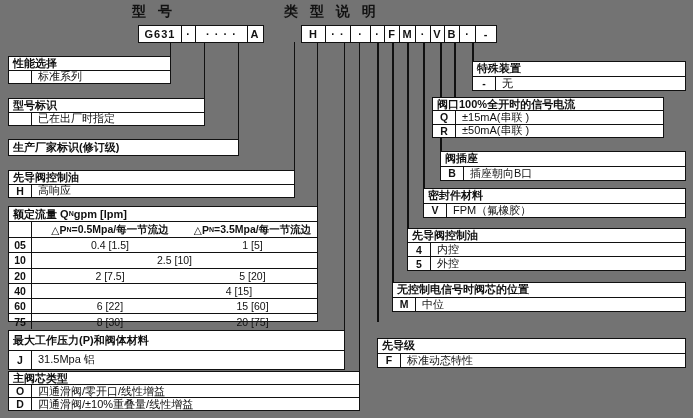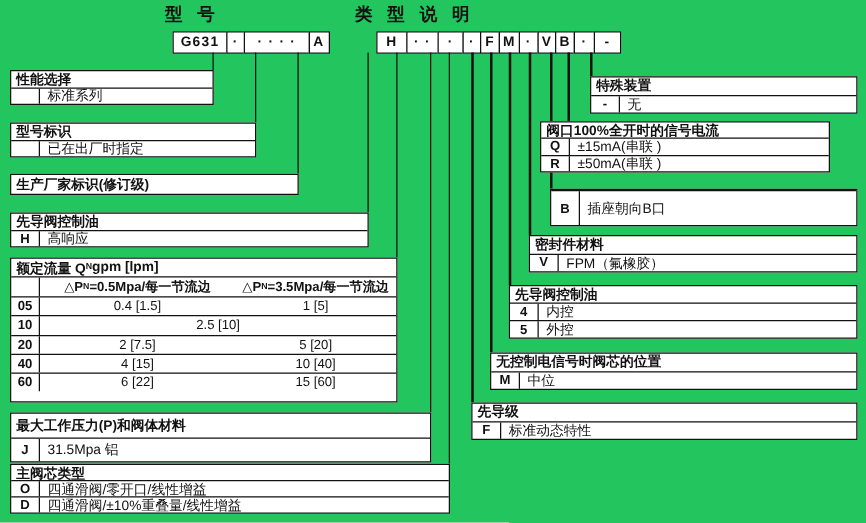--- a/index.html
+++ b/index.html
@@ -1,17 +1,17 @@
 <!DOCTYPE html>
 <html><head>
 <meta charset="utf-8">
 <style>
   html,body{margin:0;padding:0;background:#e8e8e8;}
   #stage{
-    position:relative;width:693px;height:418px;background:#22c55e;
+    position:relative;width:693px;height:418px;background:#737373;
     font-family:"Liberation Sans","DejaVu Sans",sans-serif;
     color:#111;overflow:hidden;
   }
   .title{
     position:absolute;font-size:14px;font-weight:bold;letter-spacing:4px;white-space:nowrap;
   }
   .cells{position:absolute;display:flex;height:18px;padding-left:18px;}
   .cell{
     box-sizing:border-box;border:1.5px solid #111;margin-left:-1.5px;
     display:flex;align-items:center;justify-content:center;
@@ -143,27 +143,31 @@
       <span class="fcol fb">2.5 [10]</span>
     </div>
     <div class="row frow">
       <span class="code">20</span>
       <span class="fcol fa">2 [7.5]</span>
       <span class="fcol fb">5 [20]</span>
     </div>
     <div class="row frow">
       <span class="code">40</span>
       <span class="fcol fa">4 [15]</span>
-      <span class="fcol fb">10 [40]</span>
     </div>
     <div class="row frow">
       <span class="code">60</span>
       <span class="fcol fa">6 [22]</span>
       <span class="fcol fb">15 [60]</span>
     </div>
+    <div class="row frow">
+      <span class="code">75</span>
+      <span class="fcol fa">8 [30]</span>
+      <span class="fcol fb">20 [75]</span>
+    </div>
   </div>
 
   <div class="box" style="left:8px;top:330px;width:337px;height:40px">
     <div class="hd">最大工作压力(P)和阀体材料</div>
     <div class="row">
       <span class="code">J</span>
       <span class="lbl">31.5Mpa 铝</span>
     </div>
   </div>
 
@@ -193,20 +197,21 @@
       <span class="code">Q</span>
       <span class="lbl">±15mA(串联 )</span>
     </div>
     <div class="row">
       <span class="code">R</span>
       <span class="lbl">±50mA(串联 )</span>
     </div>
   </div>
 
   <div class="box" style="left:440px;top:151px;width:246px;height:30px">
+    <div class="hd">阀插座</div>
     <div class="row">
       <span class="code">B</span>
       <span class="lbl">插座朝向B口</span>
     </div>
   </div>
 
   <div class="box" style="left:423px;top:188px;width:263px;height:30px">
     <div class="hd">密封件材料</div>
     <div class="row">
       <span class="code">V</span>
@@ -227,21 +232,21 @@
   </div>
 
   <div class="box" style="left:392px;top:282px;width:294px;height:30px">
     <div class="hd">无控制电信号时阀芯的位置</div>
     <div class="row">
       <span class="code">M</span>
       <span class="lbl">中位</span>
     </div>
   </div>
 
-  <div class="box" style="left:377px;top:322px;width:309px;height:30px">
+  <div class="box" style="left:377px;top:338px;width:309px;height:30px">
     <div class="hd">先导级</div>
     <div class="row">
       <span class="code">F</span>
       <span class="lbl">标准动态特性</span>
     </div>
   </div>
 
 </div>
 
 </body></html>

